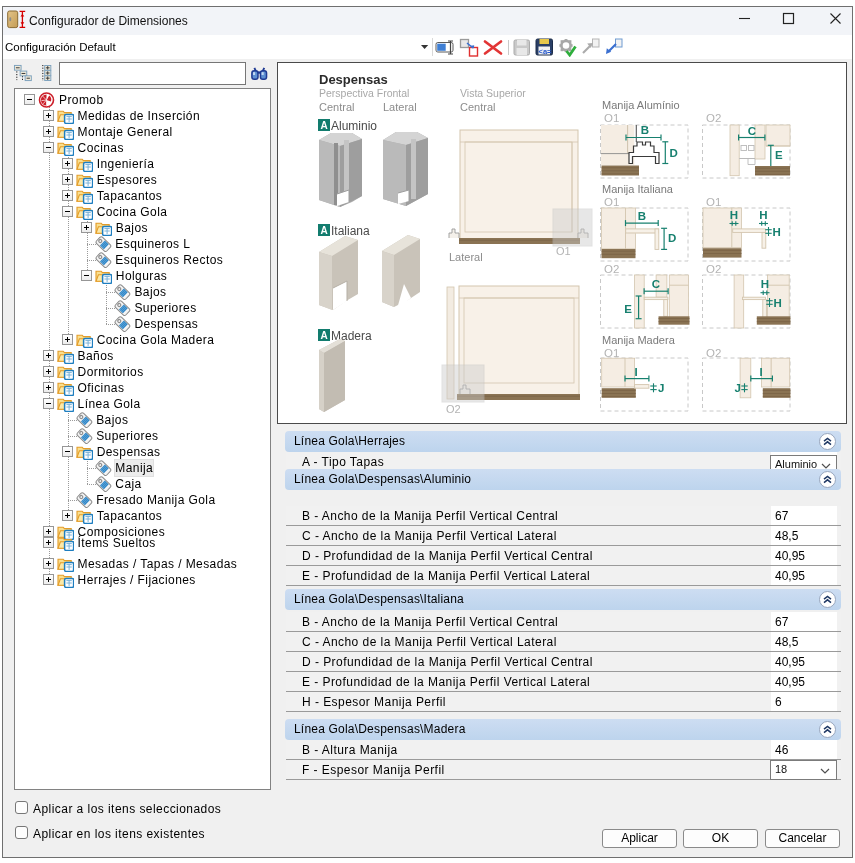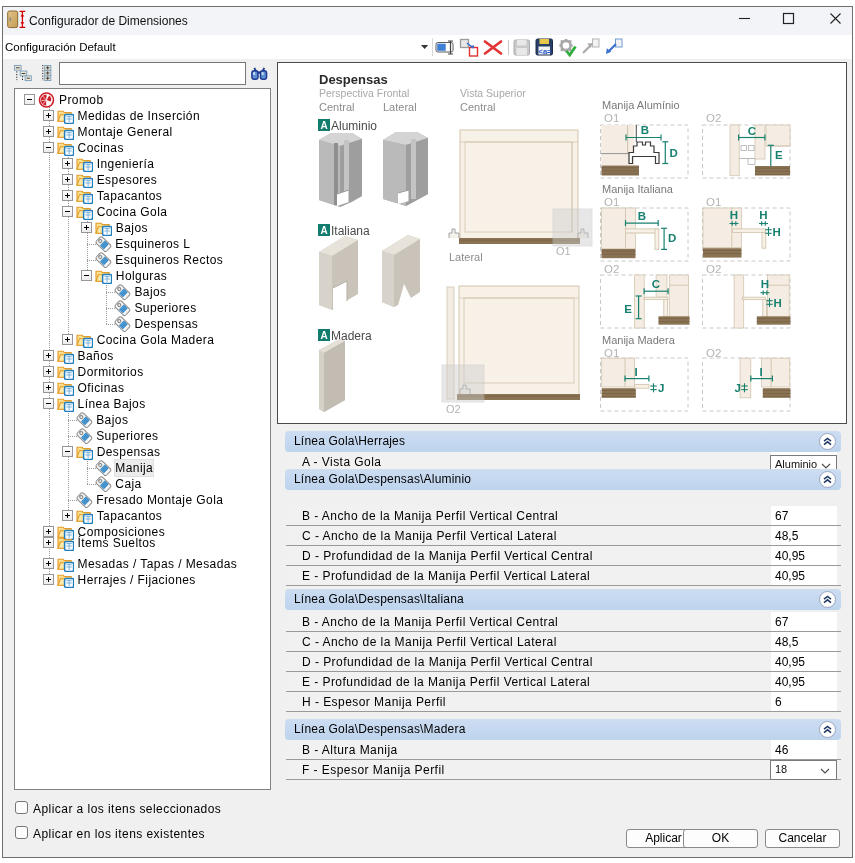--- a/index.html
+++ b/index.html
@@ -354,21 +354,21 @@
     </svg>
     <span class="tlab " style="left:77.6px">Oficinas</span>
   </div>
 <div class="trow" style="left:0;top:396px;width:270px">
     <div class="ebox" style="left:43.1px">
       <span class="h"></span>
     </div>
     <svg class="ticon" style="left:56.6px">
       <use href="#folder"></use>
     </svg>
-    <span class="tlab " style="left:77.6px">Línea Bajos</span>
+    <span class="tlab " style="left:77.6px">Línea Gola</span>
   </div>
 <div class="trow" style="left:0;top:412px;width:270px">
     <div class="hln" style="left:67.7px;top:8px;width:9.0px"></div>
     <svg class="ticon" style="left:75.7px">
       <use href="#tag"></use>
     </svg>
     <span class="tlab " style="left:96.2px">Bajos</span>
   </div>
 <div class="trow" style="left:0;top:428px;width:270px">
     <div class="hln" style="left:67.7px;top:8px;width:9.0px"></div>
@@ -398,21 +398,21 @@
     <svg class="ticon" style="left:94.8px">
       <use href="#tag"></use>
     </svg>
     <span class="tlab " style="left:115.3px">Caja</span>
   </div>
 <div class="trow" style="left:0;top:492px;width:270px">
     <div class="hln" style="left:67.7px;top:8px;width:9.0px"></div>
     <svg class="ticon" style="left:75.7px">
       <use href="#tag"></use>
     </svg>
-    <span class="tlab " style="left:96.2px">Fresado Montaje Gola</span>
+    <span class="tlab " style="left:96.2px">Fresado Manija Gola</span>
   </div>
 <div class="trow" style="left:0;top:508px;width:270px">
     <div class="ebox" style="left:62.2px">
       <span class="h"></span>
       <span class="v"></span>
     </div>
     <svg class="ticon" style="left:75.7px">
       <use href="#folder"></use>
     </svg>
     <span class="tlab " style="left:96.7px">Tapacantos</span>
@@ -455,32 +455,32 @@
     <svg class="ticon" style="left:56.6px">
       <use href="#folder"></use>
     </svg>
     <span class="tlab " style="left:77.6px">Herrajes / Fijaciones</span>
   </div>
 
 <div class="cb" style="left:15px;top:801px"></div>
 <div class="cblab" style="left:33px;top:802px">Aplicar a los itens seleccionados</div>
 <div class="cb" style="left:15px;top:826px"></div>
 <div class="cblab" style="left:33px;top:827px">Aplicar en los itens existentes</div>
-<div class="btn" style="left:626px;top:829px">Aplicar</div>
+<div class="btn" style="left:602px;top:829px">Aplicar</div>
 <div class="btn" style="left:683px;top:829px">OK</div>
 <div class="btn" style="left:765px;top:829px">Cancelar</div>
 
 <div class="phead" style="top:431px">
     <span>Línea Gola\Herrajes</span>
     <div class="pchev"><svg width="15" height="15" viewBox="0 0 15 15">
         <path d="M4 7.2 L7.5 4.4 L11 7.2 M4 10.6 L7.5 7.8 L11 10.6" fill="none" stroke="#1f3864" stroke-width="1.5"></path>
       </svg></div>
   </div>
 <div class="prow" style="top:452px;height:24px">
-    <span class="pl">A - Vista Gola</span>
+    <span class="pl">A - Tipo Tapas</span>
     <div class="pv"></div>
   </div>
 <div class="combo" style="left:770px;top:455px;width:67px;height:21px;padding:2px 0 0 4px">Aluminio<svg class="abs" style="right:5px;top:7px" width="10" height="7">
       <path d="M1 1 l4 4 4-4" fill="none" stroke="#505050" stroke-width="1.2"></path>
     </svg></div>
 <div class="phead" style="top:469px">
     <span>Línea Gola\Despensas\Aluminio</span>
     <div class="pchev"><svg width="15" height="15" viewBox="0 0 15 15">
         <path d="M4 7.2 L7.5 4.4 L11 7.2 M4 10.6 L7.5 7.8 L11 10.6" fill="none" stroke="#1f3864" stroke-width="1.5"></path>
       </svg></div>

